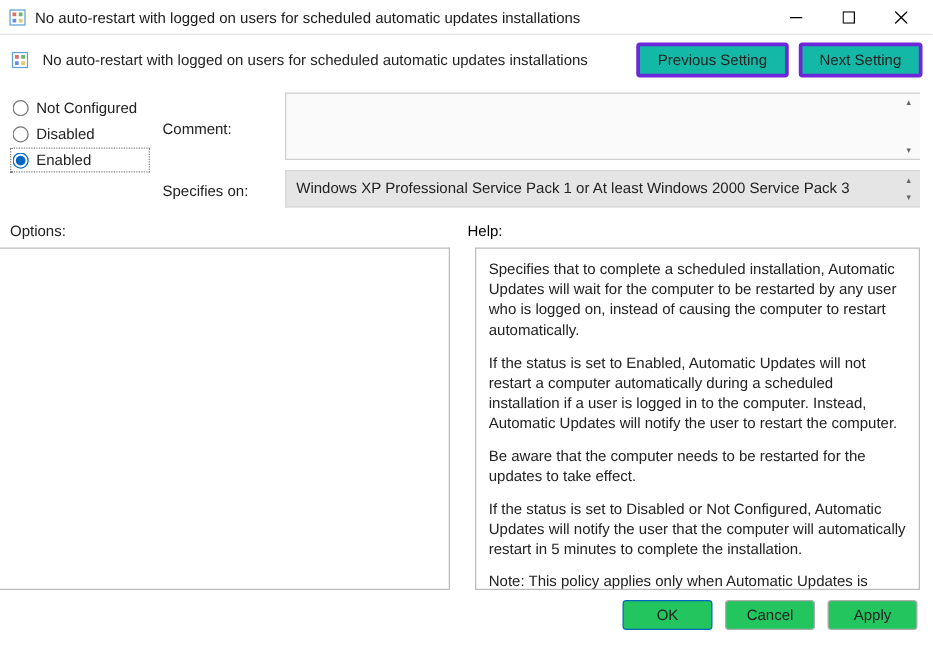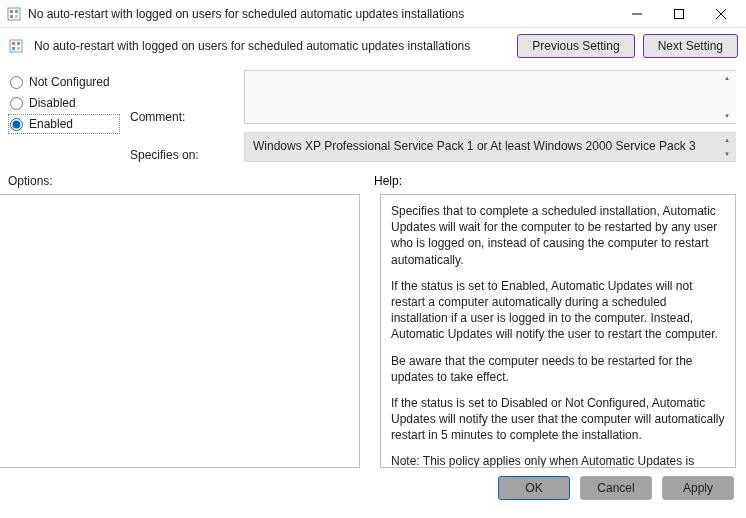--- a/index.html
+++ b/index.html
@@ -53,22 +53,22 @@
     width: 16px; height:16px;
     display:flex; align-items:center; justify-content:center;
     margin-right: 2px;
   }
   .header-row .htitle {
     font-size: 12px;
     color: #222;
     flex: 1;
   }
   .nav-btn {
-    background: #e5e5e5;
-    border: 1px solid #6d28d9;
+    background: #14b8a6;
+    border: 3px solid #6d28d9;
     border-radius: 3px;
     padding: 4px 14px;
     font-size: 12px;
     color: #222;
     font-family: inherit;
     cursor: pointer;
   }
 
   .config-area {
     display: flex;
@@ -98,22 +98,22 @@
   }
 
   .fields {
     flex: 1;
     display: flex;
     flex-direction: column;
     gap: 8px;
   }
   .field-row {
     display: flex;
-    gap: 24px;
-    align-items: flex-end;
+    gap: 8px;
+    align-items: center;
   }
   .field-label {
     width: 90px;
     text-align: left;
     font-size: 12px;
     color: #222;
     padding-top: 4px;
   }
   .comment-box {
     flex: 1;
@@ -195,21 +195,21 @@
 
   .footer {
     display: flex;
     justify-content: flex-end;
     gap: 10px;
     padding: 8px 12px 0 0;
   }
   .footer .btn {
     min-width: 72px;
     padding: 4px 16px;
-    background: #a3a3a3;
+    background: #22c55e;
     border: 1px solid #adadad;
     border-radius: 3px;
     font-size: 12px;
     color: #222;
     font-family: inherit;
     cursor: pointer;
   }
   .footer .btn.primary {
     border: 1px solid #0067c0;
   }

